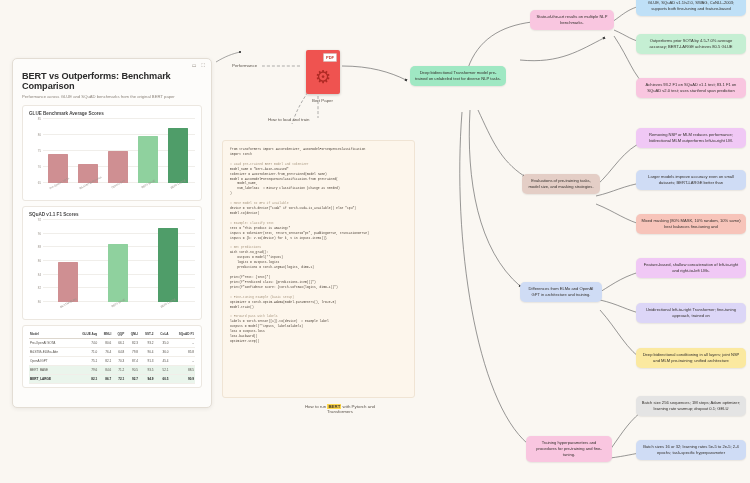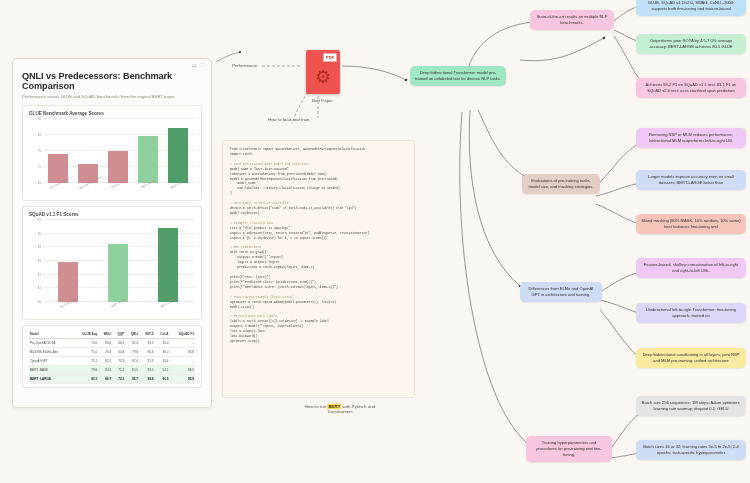--- a/index.html
+++ b/index.html
@@ -122,21 +122,21 @@
 
       <path d="M216,62 C226,56 232,54 240,52" stroke-width="0.6"></path>
     </g>
   </svg>
 
   <div class="card">
     <div class="card-ctrl">
       <span>▭</span>
       <span>⛶</span>
     </div>
-    <h1>QNLI vs Predecessors: Benchmark Comparison</h1>
+    <h1>BERT vs Outperforms: Benchmark Comparison</h1>
     <div class="sub">Performance across GLUE and SQuAD benchmarks from the original BERT paper</div>
 
     <div class="panel">
       <div class="panel-title">GLUE Benchmark Average Scores</div>
       <div class="plot" id="plot0" style="height:78px">
         <div class="grid">
             <i style="bottom: 0%;"></i>
             <i style="bottom: 25%;"></i>
             <i style="bottom: 50%;"></i>
             <i style="bottom: 75%;"></i>

